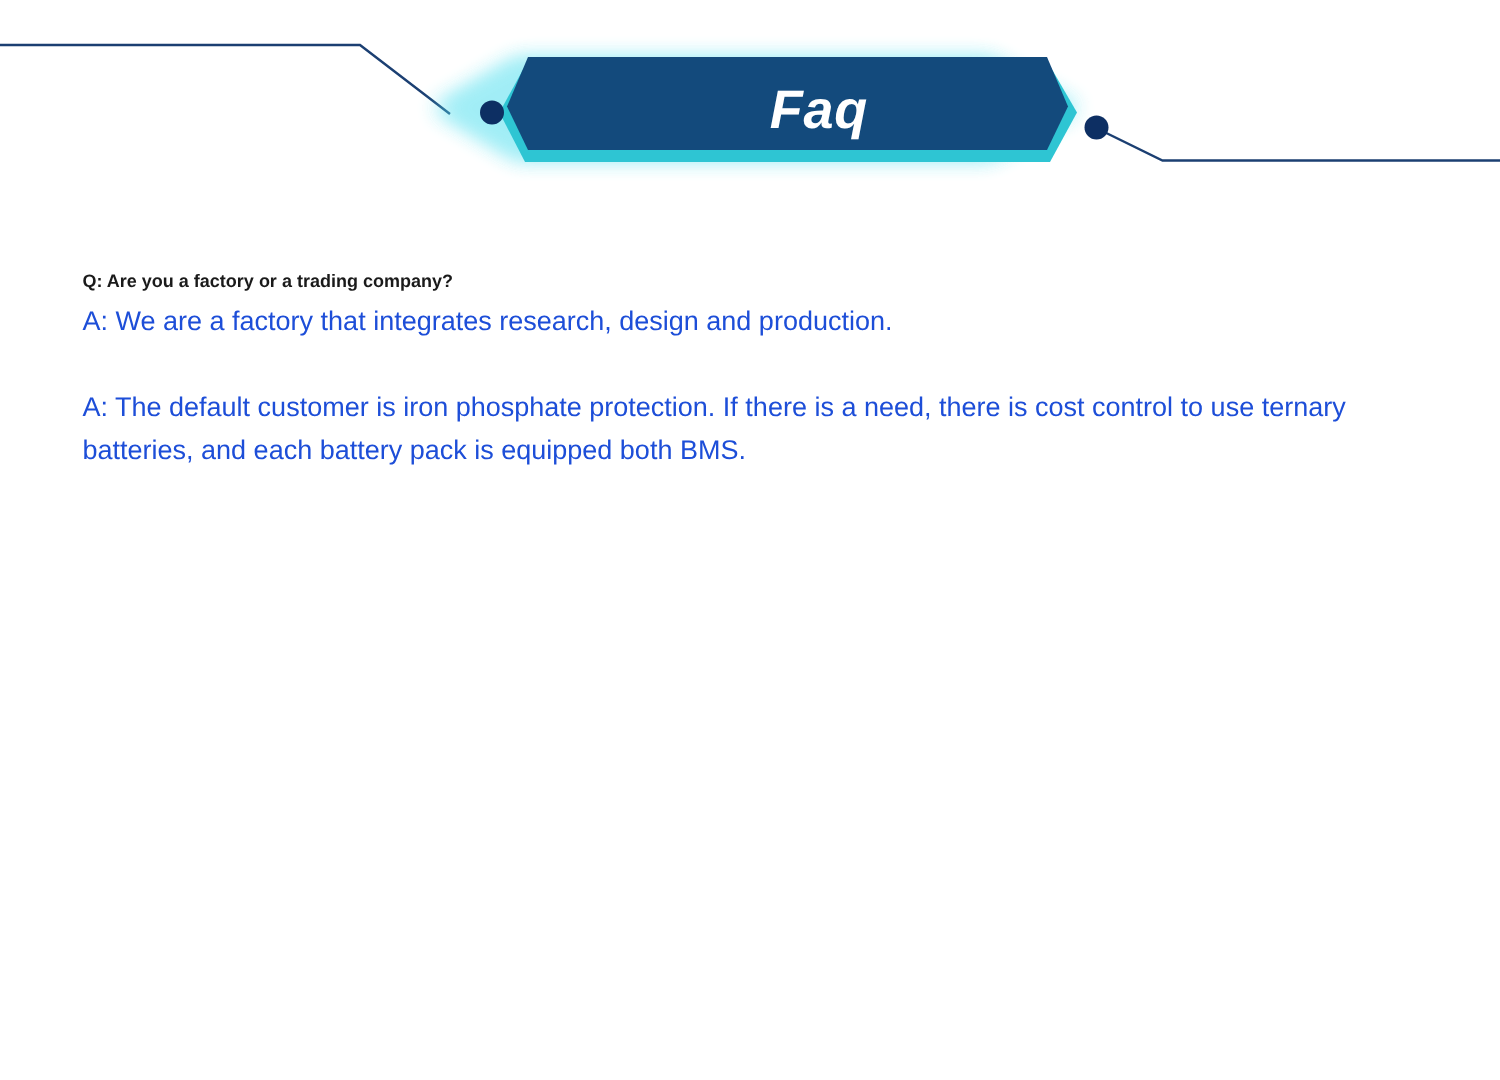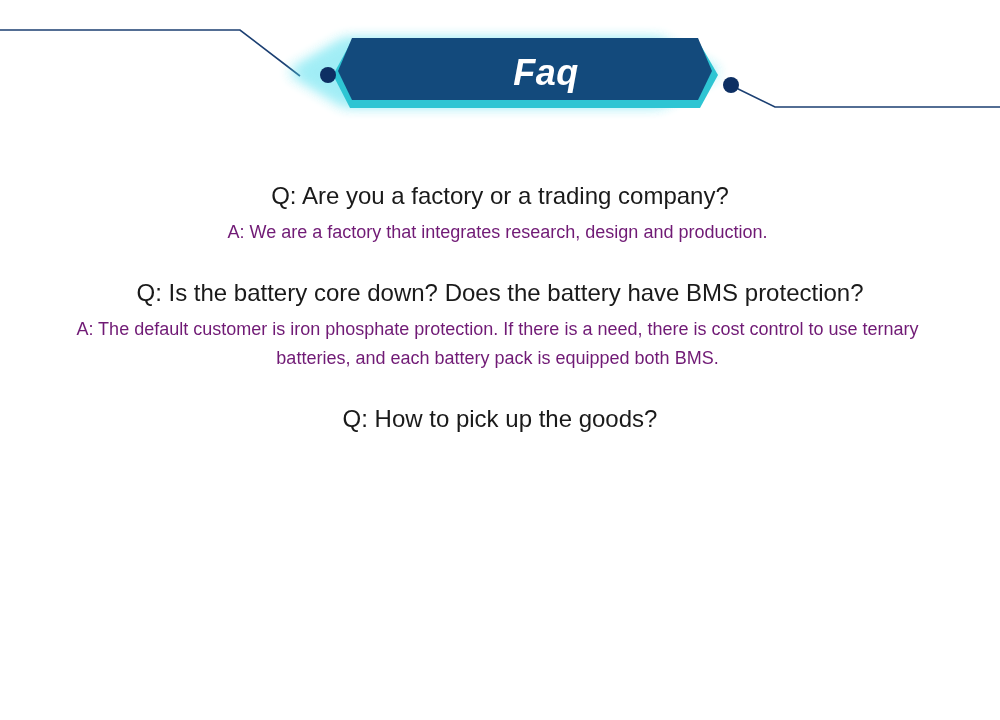--- a/index.html
+++ b/index.html
@@ -47,36 +47,34 @@
   
   .faq-body {
     padding: 28px 55px 0 55px;
   }
 
   .faq-item {
     margin-bottom: 28px;
   }
 
   .faq-q {
-    font-size: 24px;
-    font-weight: normal;
+    font-size: 12px;
+    font-weight: bold;
     color: #1a1a1a;
     line-height: 1.5;
     margin: 0 0 4px 0;
-    text-align: center;
   }
 
   .faq-a {
     font-size: 18px;
     font-weight: normal;
-    color: #701a75;
+    color: #1d4ed8;
     line-height: 1.62;
     margin: 0;
     max-width: 885px;
-    text-align: center;
   }
 </style>
 </head>
 <body>
 
 <div class="header">
   <svg class="header-svg" width="1000" height="150" viewBox="0 0 1000 150">
     <defs>
       <filter id="glow" x="-30%" y="-60%" width="160%" height="240%">
         <feGaussianBlur stdDeviation="7" result="b"></feGaussianBlur>
@@ -105,24 +103,22 @@
 </div>
 
 <div class="faq-body">
 
   <div class="faq-item">
     <p class="faq-q">Q: Are you a factory or a trading company?</p>
     <p class="faq-a">A: We are a factory that integrates research, design and production.</p>
   </div>
 
   <div class="faq-item">
-    <p class="faq-q">Q: Is the battery core down? Does the battery have BMS protection?</p>
     <p class="faq-a">A: The default customer is iron phosphate protection. If there is a need, there is cost control to use ternary batteries, and each battery pack is equipped both BMS.</p>
   </div>
 
   <div class="faq-item">
-    <p class="faq-q">Q: How to pick up the goods?</p>
   </div>
 
   <div class="faq-item">
   </div>
 
 </div>
 
 </body></html>

